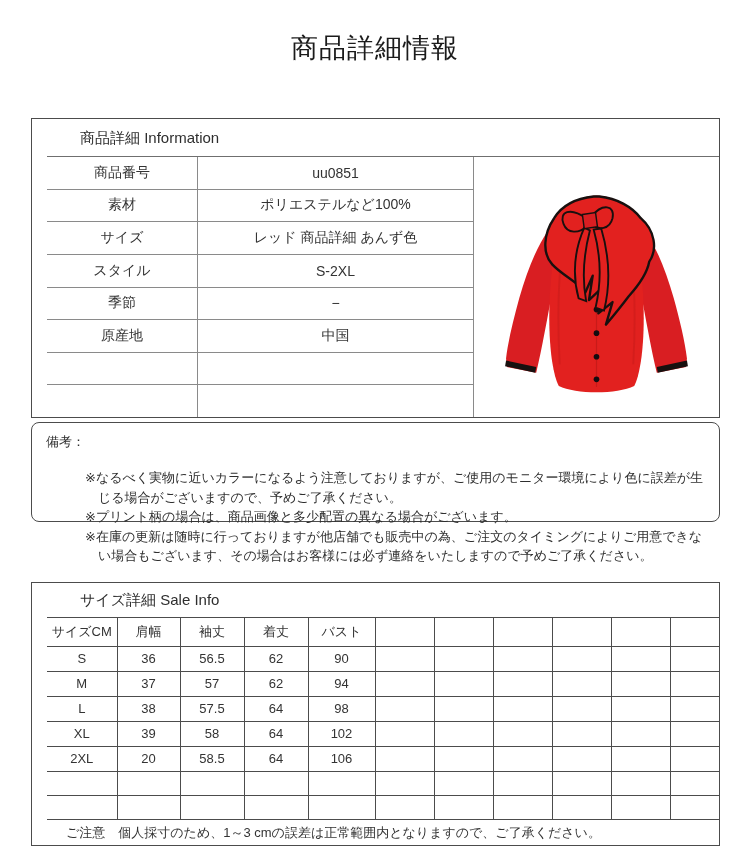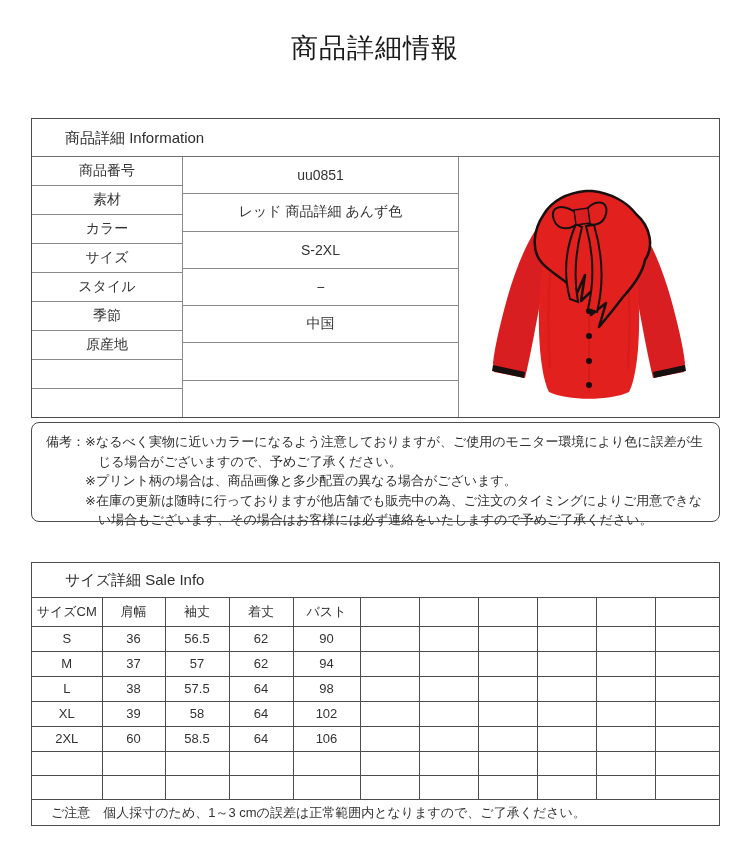--- a/index.html
+++ b/index.html
@@ -7,21 +7,21 @@
   body { font-family: "Liberation Sans", "DejaVu Sans", sans-serif; color: #333; position: relative; }
   .page { position: relative; width: 750px; height: 846px; }
 
   .page-title {
     position: absolute; top: 30px; left: 0; width: 100%;
     text-align: center;
     font-family: "Liberation Serif", "DejaVu Serif", serif;
     font-weight: 400; font-size: 27px; letter-spacing: 1px; color: #1b1b1b;
   }
 
-  .box { position: absolute; left: 31px; width: 689px; border: 1px solid #4c4c4c; background: #fff; }
+  .box { position: absolute; left: 31px; width: 689px; border: 1px solid #4c4c4c; background: #fff; padding-left: 15px; }
 
   .box-header {
     height: 38px; line-height: 37px; padding-left: 33px;
     font-size: 15px; color: #2e2e2e;
     border-bottom: 1px solid #6f6f6f;
   }
 
   
   .info-box { top: 118px; height: 300px; }
   .info-grid { display: flex; height: 260px; }
@@ -36,25 +36,25 @@
   .image-cell { flex: 1; position: relative; background: #fff; }
   .image-cell svg { position: absolute; left: 0; top: 0; width: 100%; height: 100%; }
 
   
   .remarks-box {
     top: 422px; height: 100px;
     display: flex; padding: 9px 12px 6px 14px;
     font-size: 13px; line-height: 19.5px; color: #2e2e2e; border-radius: 8px;
   }
   .remarks-label { flex: none; white-space: nowrap; }
-  .remarks-items { flex: 1; }
+  .remarks-items { flex: 1; margin-top: 36px; }
   .remark-item { padding-left: 1em; text-indent: -1em; }
 
   
-  .size-box { top: 562px; height: 264px; }
+  .size-box { top: 582px; height: 264px; }
   .size-box .box-header { height: 35px; line-height: 34px; border-bottom: 1px solid #4c4c4c; }
   .size-table { width: 100%; border-collapse: collapse; table-layout: fixed; border: hidden; }
   .size-table th, .size-table td {
     border: 1px solid #4c4c4c; text-align: center;
     font-weight: 400; font-size: 13px; color: #333; overflow: hidden;
   }
   .size-table thead th { height: 28px; }
   .size-table tr.data td { height: 25px; }
   .size-table tr.empty td { height: 24px; }
   .size-table td.note-cell {
@@ -70,30 +70,30 @@
 <div class="page">
 
   <div class="page-title">商品詳細情報</div>
 
   <section class="box info-box">
     <div class="box-header">商品詳細 Information</div>
     <div class="info-grid">
       <div class="info-col labels" id="info-labels">
           <div class="info-cell">商品番号</div>
           <div class="info-cell">素材</div>
-          <div class="info-cell">カラー</div>
           <div class="info-cell">サイズ</div>
           <div class="info-cell">スタイル</div>
           <div class="info-cell">季節</div>
           <div class="info-cell">原産地</div>
           <div class="info-cell"></div>
           <div class="info-cell"></div>
         </div>
       <div class="info-col values" id="info-values">
           <div class="info-cell">uu0851</div>
+          <div class="info-cell">ポリエステルなど100%</div>
           <div class="info-cell">レッド 商品詳細 あんず色</div>
           <div class="info-cell">S-2XL</div>
           <div class="info-cell">−</div>
           <div class="info-cell">中国</div>
           <div class="info-cell"></div>
           <div class="info-cell"></div>
         </div>
       <div class="image-cell">
         <svg viewBox="0 0 260 260" preserveAspectRatio="xMidYMid meet" xmlns="http://www.w3.org/2000/svg">
 
@@ -221,21 +221,21 @@
             <td>102</td>
             <td></td>
             <td></td>
             <td></td>
             <td></td>
             <td></td>
             <td></td>
           </tr>
           <tr class="data">
             <td>2XL</td>
-            <td>60</td>
+            <td>20</td>
             <td>58.5</td>
             <td>64</td>
             <td>106</td>
             <td></td>
             <td></td>
             <td></td>
             <td></td>
             <td></td>
             <td></td>
           </tr>

